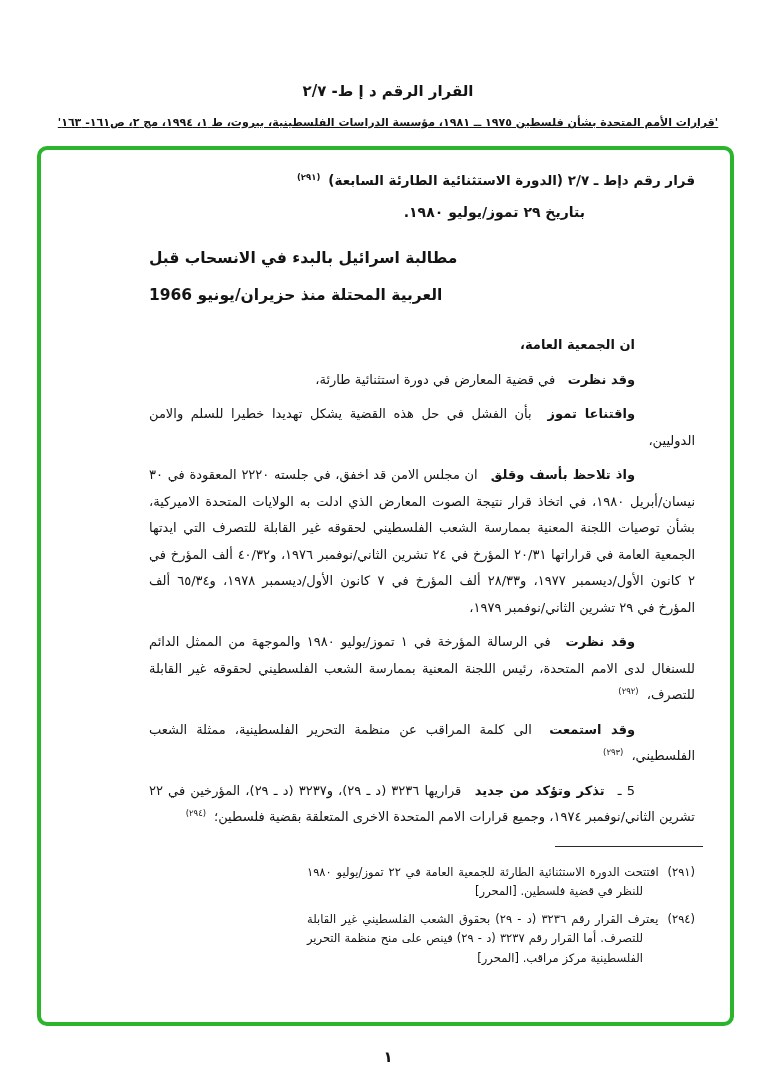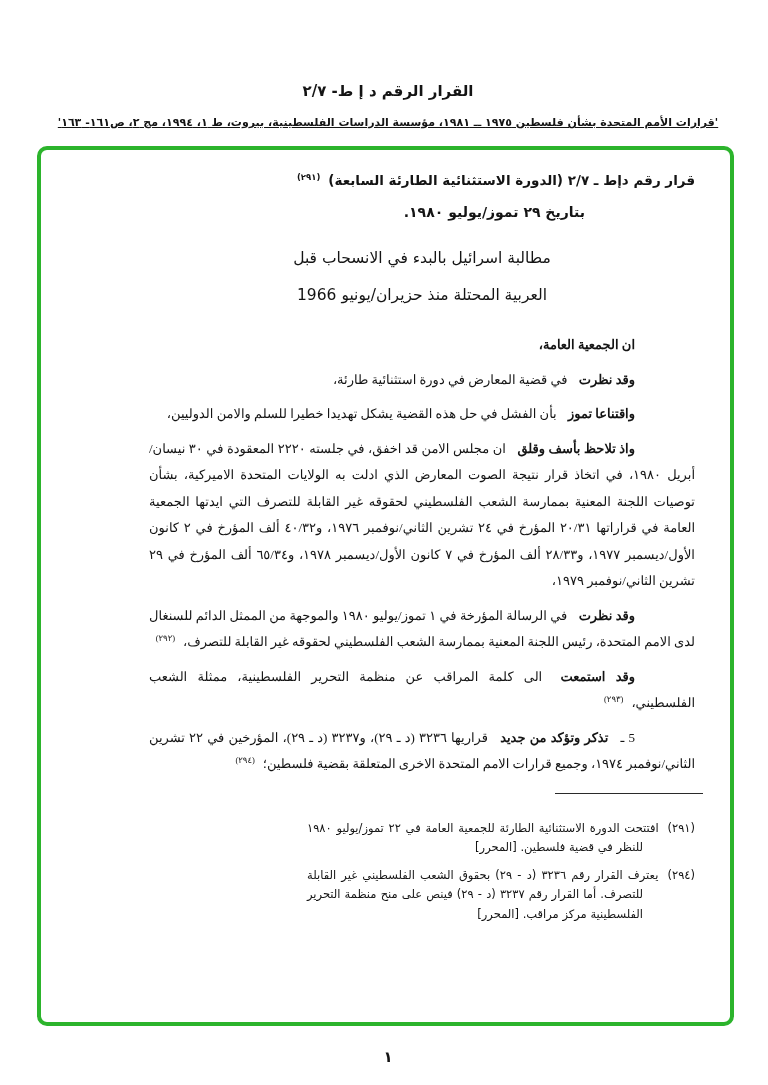--- a/index.html
+++ b/index.html
@@ -21,30 +21,30 @@
     position:absolute; left:33px; top:142px;
     width:697px; height:880px;
     border:4px solid #2cb42c; border-radius:10px;
     direction:rtl;
     padding:14px 27px 0 100px;
     overflow:hidden;
   }
 
   .res-num  { font-size:13.5px; font-weight:bold; line-height:24px; white-space:nowrap; }
   .res-date { font-size:14px;   font-weight:bold; text-align:right; padding-right:118px; line-height:24px; }
-  .res-title { font-weight:normal; font-size:15.5px; text-align:center; margin-top:8px; line-height:29px; }
+  .res-title { font-weight:bold; font-size:15.5px; text-align:left; margin-top:8px; line-height:29px; }
 
-  #paras { margin-top:6px;font-family:Liberation Serif, serif; }
+  #paras { margin-top:6px; }
   .para { font-size:13px; line-height:26.5px; text-align:justify; text-indent:56px; }
   .para .b { font-weight:bold; }
   sup, .supref { font-size:8.5px; vertical-align:5px; line-height:0; }
 
   .fn-sep { width:148px; border-top:1.5px solid #2a2a2a; margin-top:7px; }
 
-  .fns { margin-top:9px; width:404px; font-size:11.5px; line-height:19.5px; }
+  .fns { width:404px; font-size:11.5px; line-height:19.5px; }
   .fn  { text-align:justify; padding-right:56px; text-indent:-56px; }
   .fn .fnm { font-weight:normal; }
 
   .pagenum { position:absolute; top:1040px; left:0; width:768px; text-align:center;
              font-size:15px; font-weight:bold; }
 </style>
 </head>
 <body>
 
 <div class="page">

